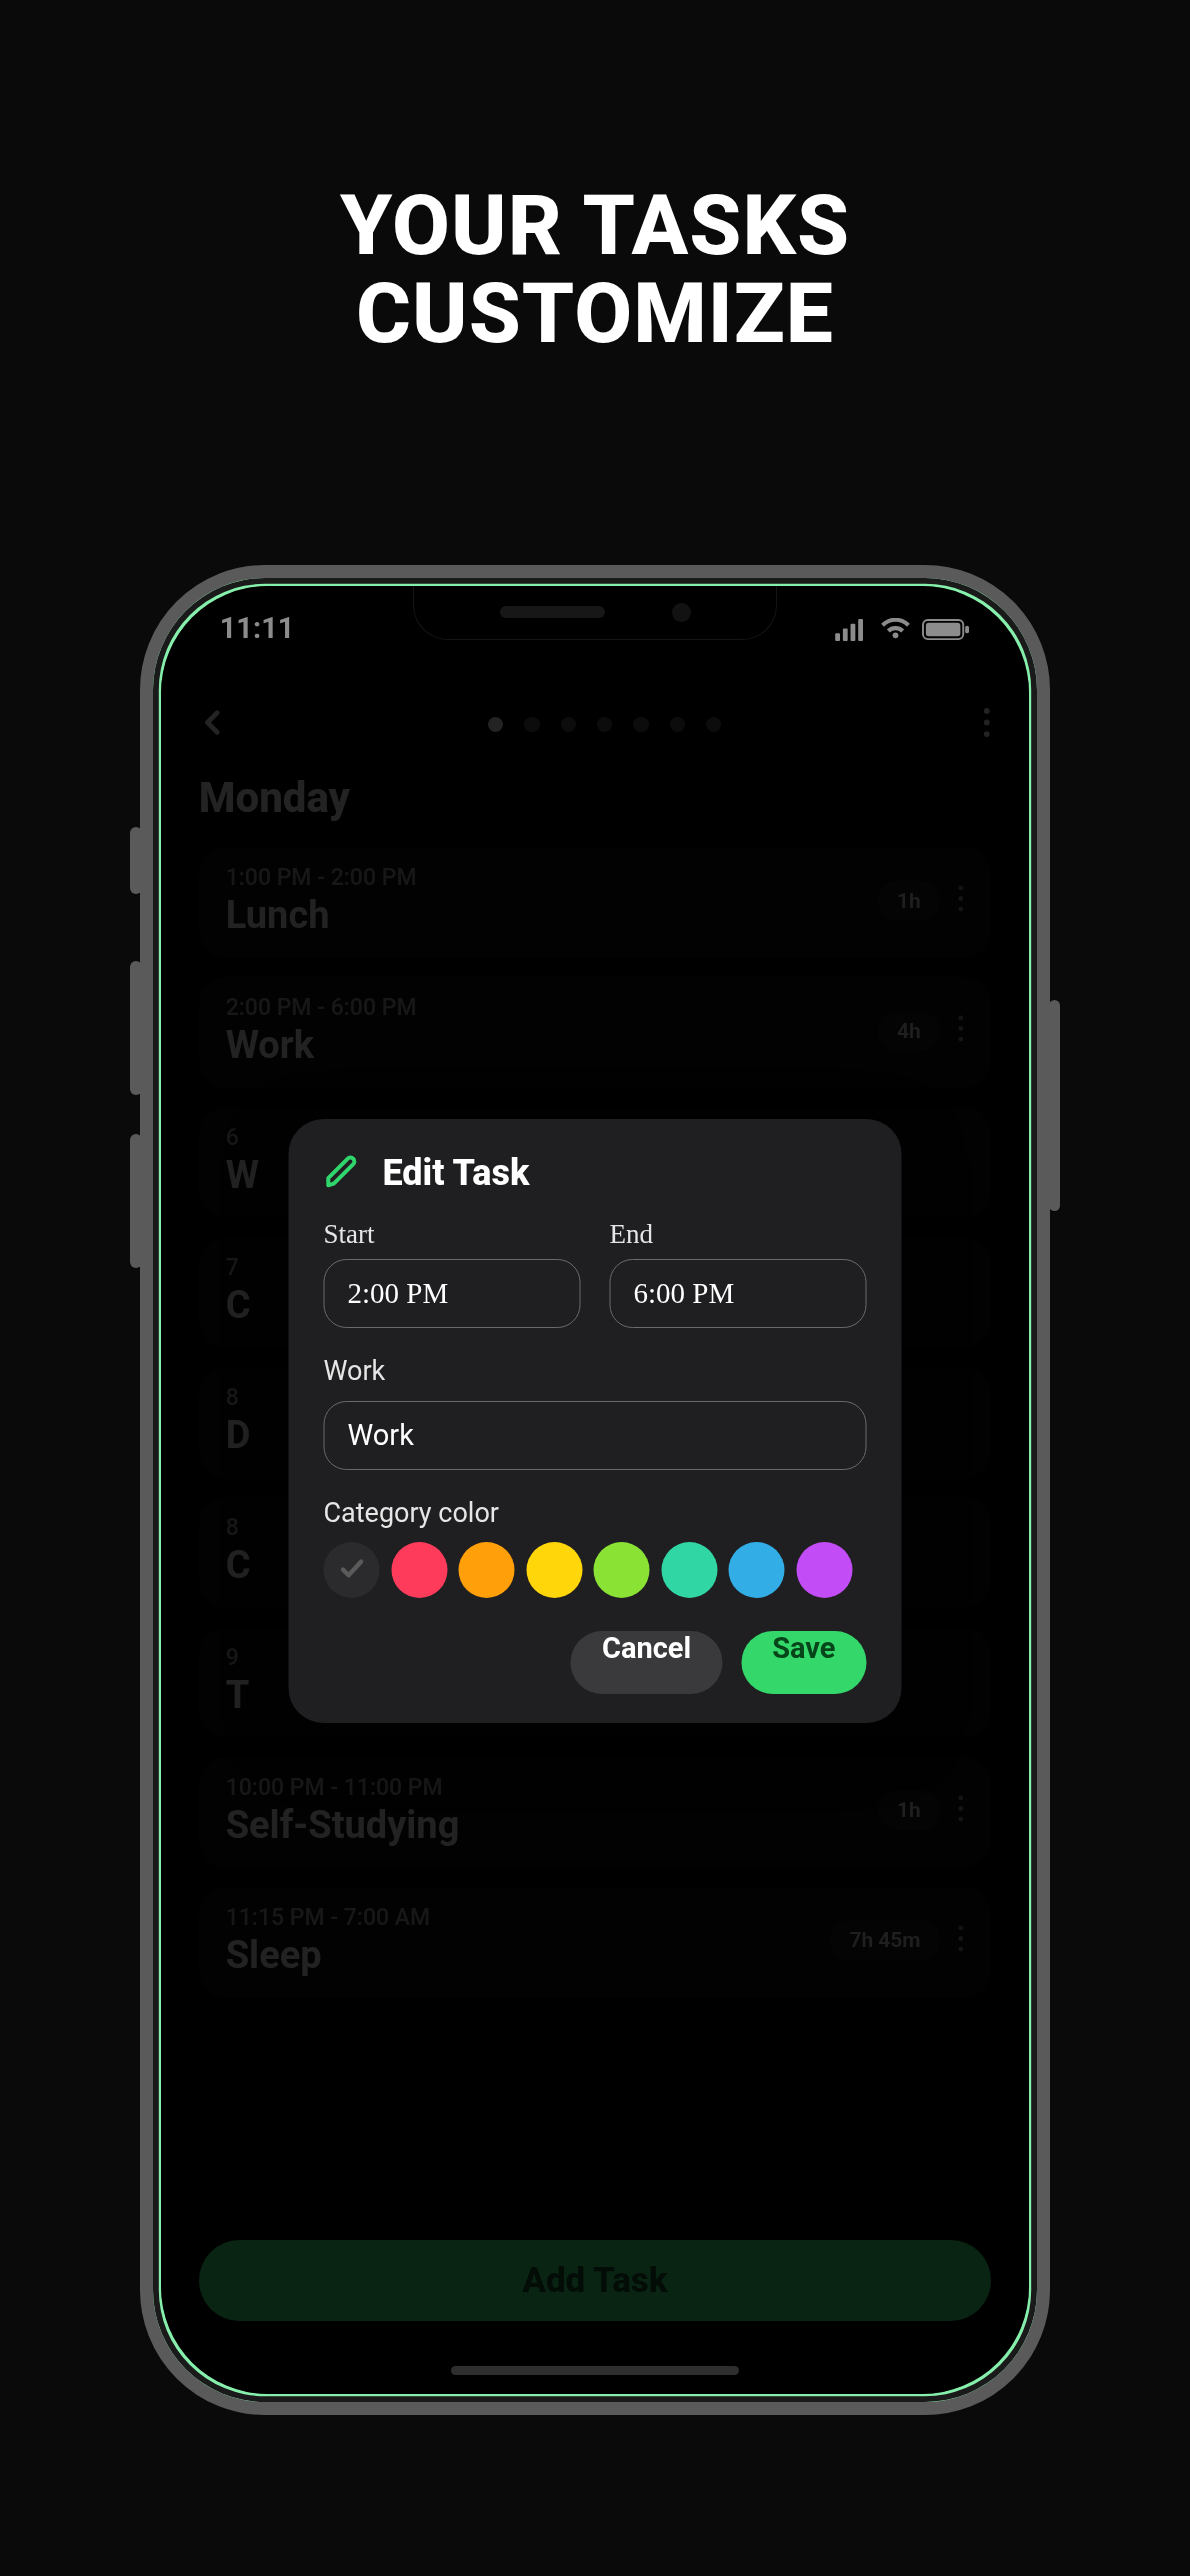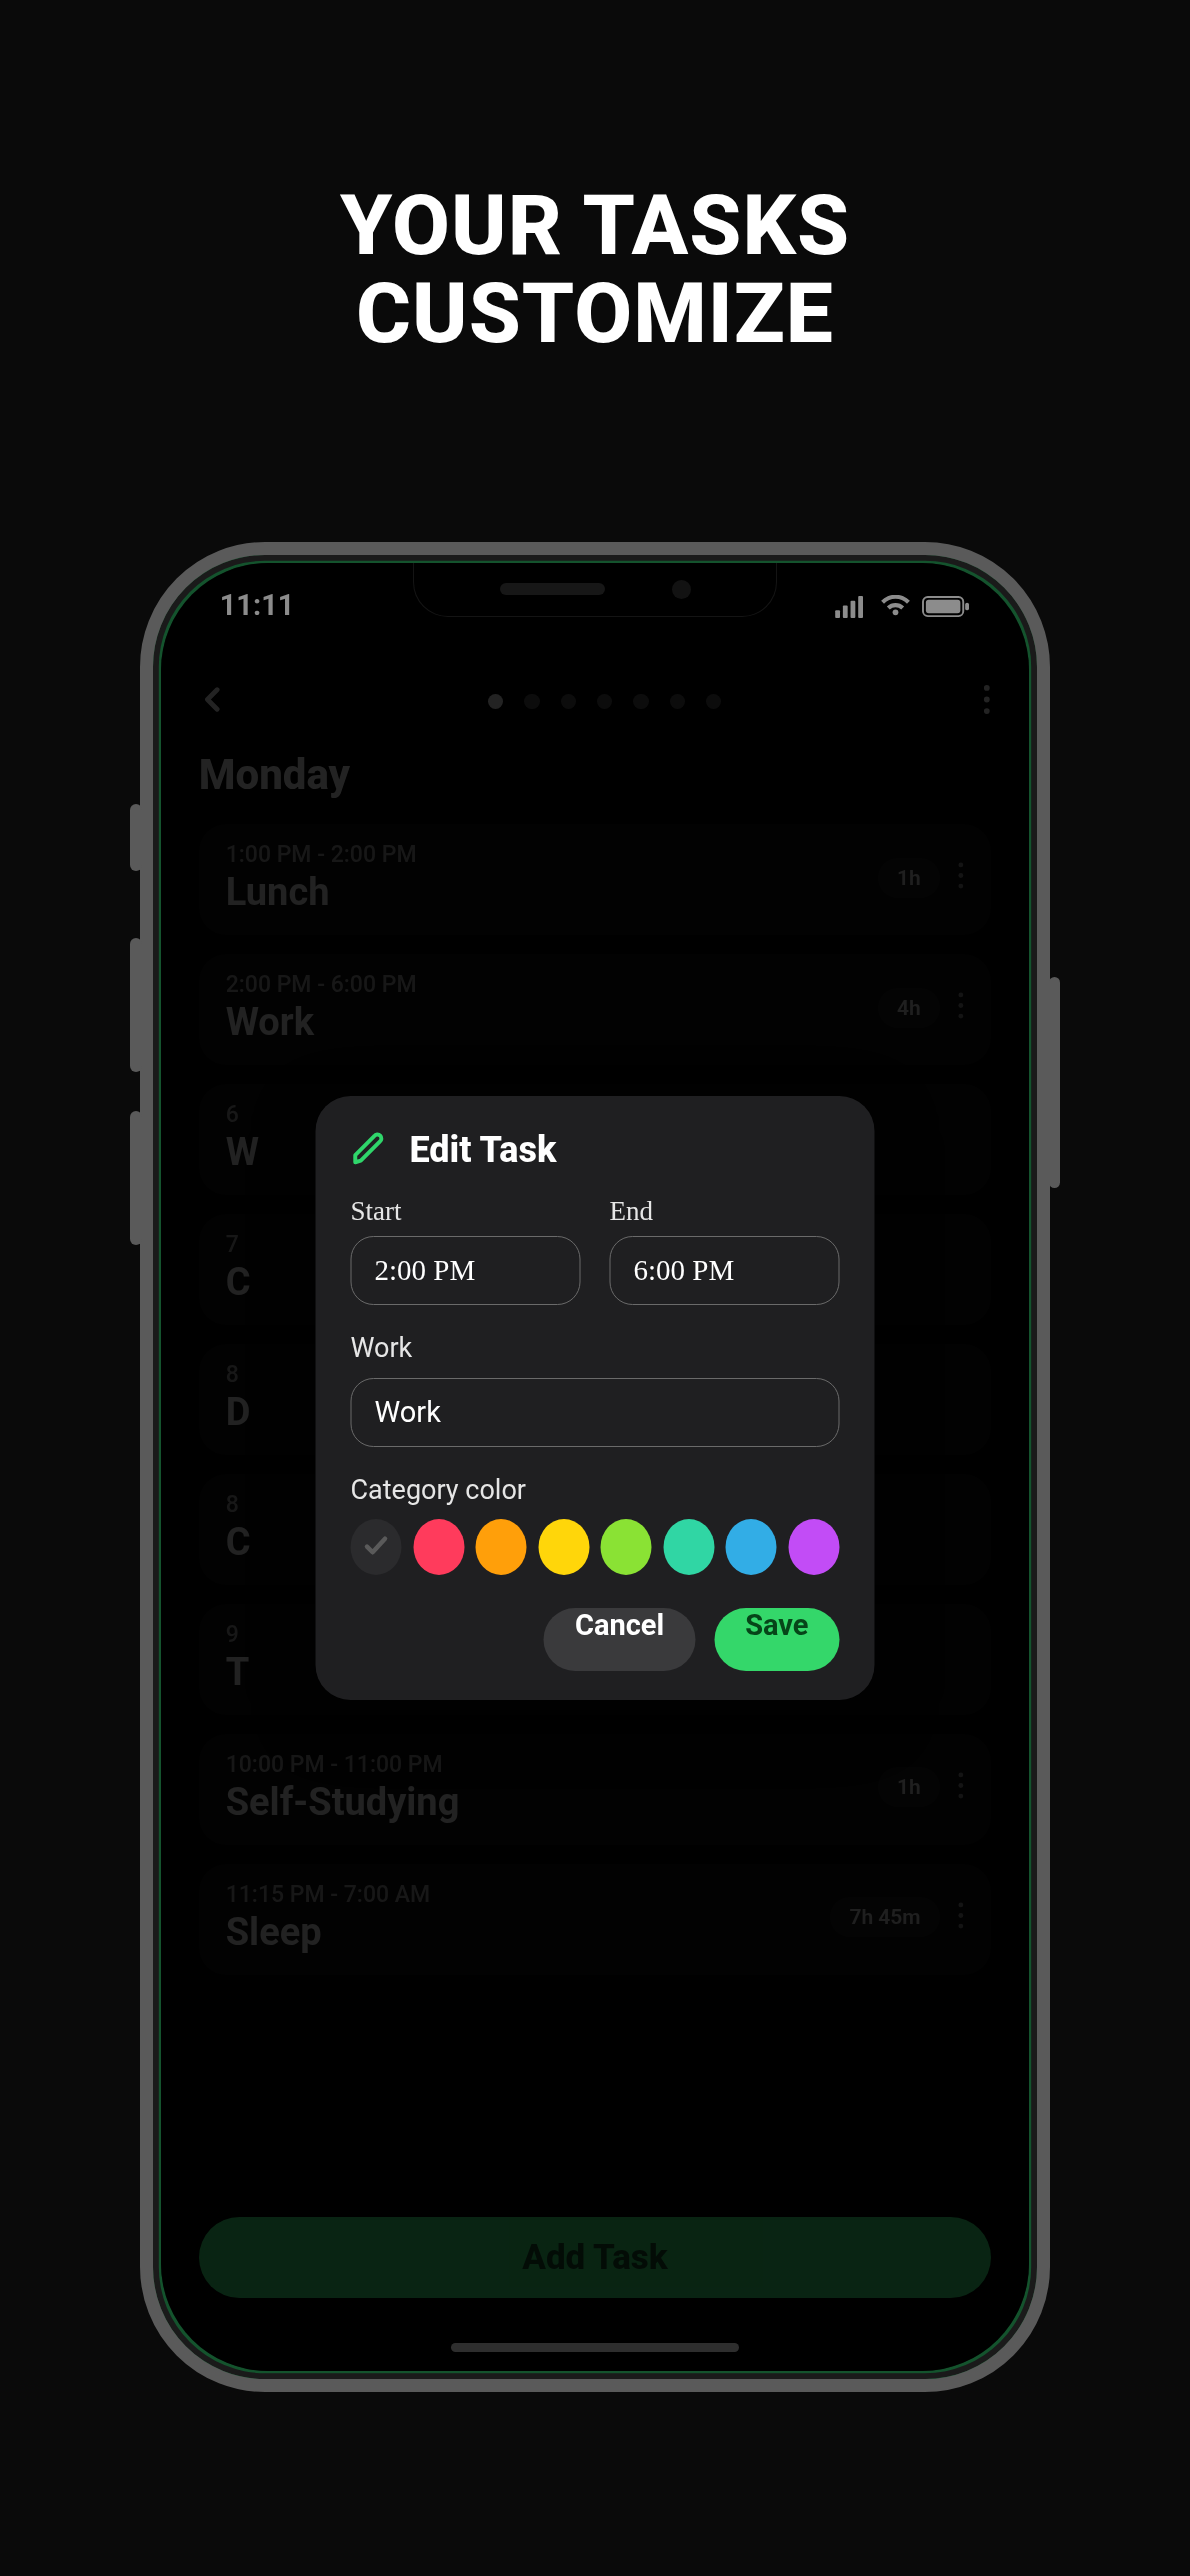--- a/index.html
+++ b/index.html
@@ -16,25 +16,25 @@
     font-size: 84px;
     font-weight: 800;
     letter-spacing: 1px;
     line-height: 1.05;
     margin-top: 182px;
   }
   .phone-frame {
     position: absolute;
     left: 50%;
     transform: translateX(-50%);
-    top: 542px;
+    top: 565px;
     width: 910px;
     height: 1850px;
     border-radius: 125px;
-    background: #14532d;
+    background: #86efac;
     border: 13.4px solid #5a5a5a;
     box-shadow: inset 0 0 0 5.8px #1a1a1a;
   }
   
   .side-btn {
     position: absolute;
     background: #5a5a5a;
     border-radius: 9.6px;
   }
   .side-btn.left1 { left: -23px; top: 249px; width: 11.5px; height: 67px; }
@@ -217,21 +217,21 @@
     z-index: 60;
   }
 
   
   .modal {
     position: absolute;
     z-index: 70;
     left: 50%;
     transform: translateX(-50%);
     top: 533px;
-    width: 559px;
+    width: 613px;
     background: #1f1f21;
     border-radius: 35px;
     padding: 33px 35px 29px 35px;
     box-shadow: 0 19px 58px rgba(0,0,0,0.6);
   }
   .modal-header {
     display: flex;
     align-items: center;
     gap: 21px;
     margin-bottom: 25px;

